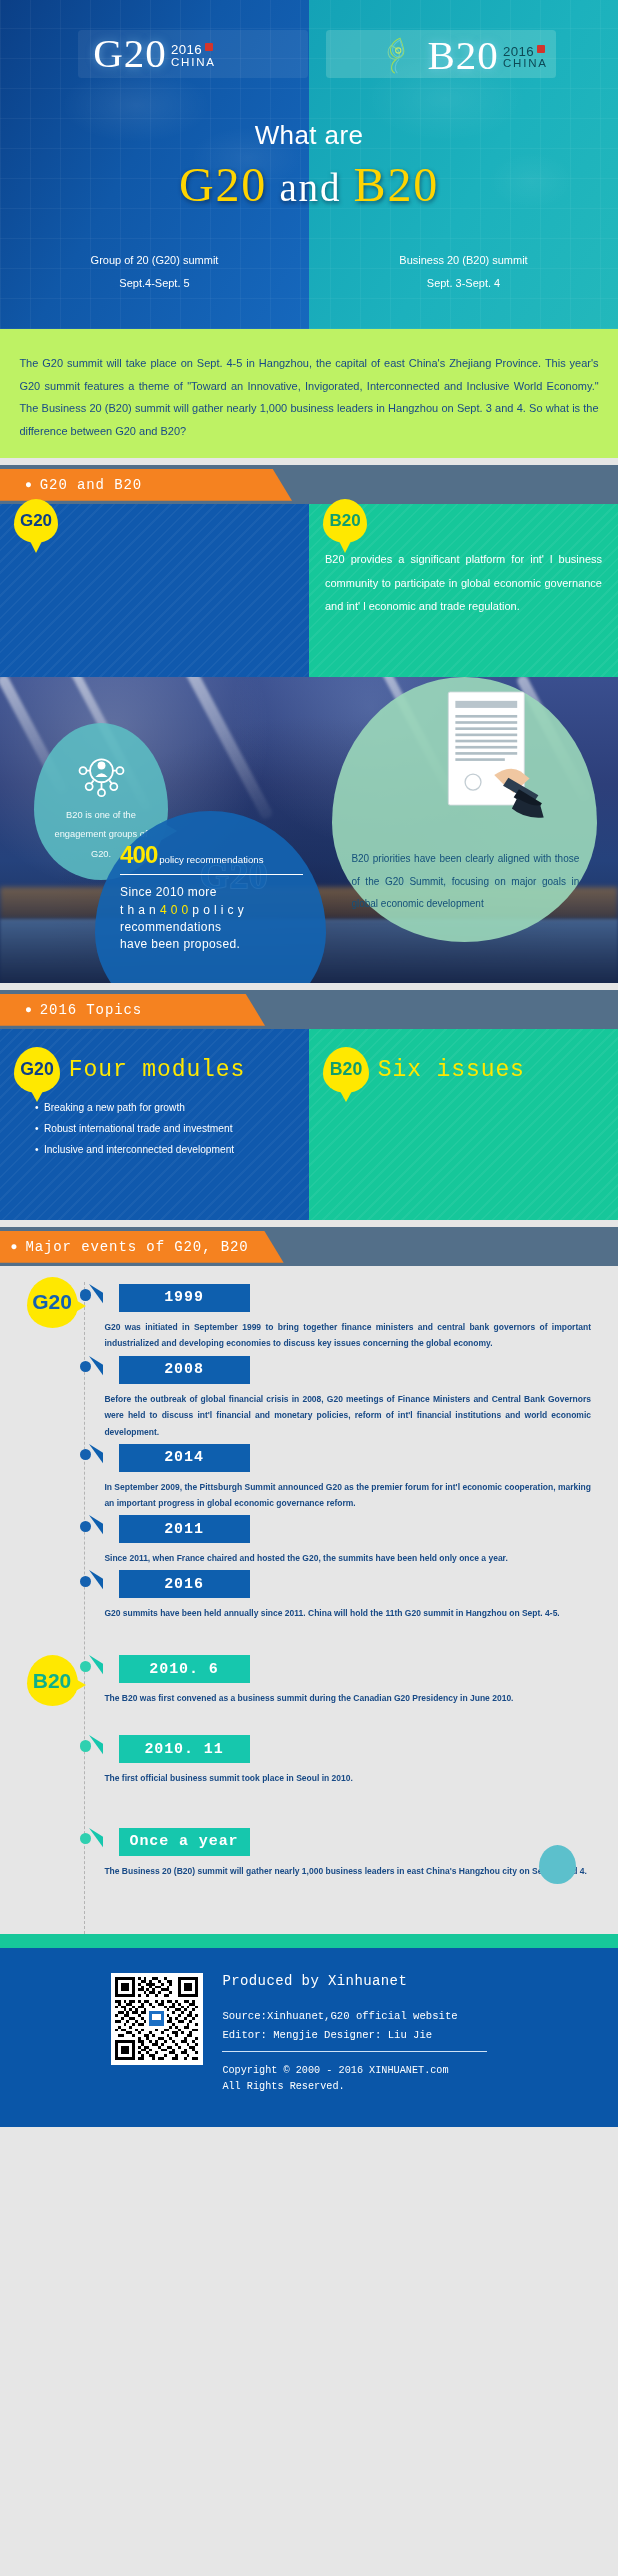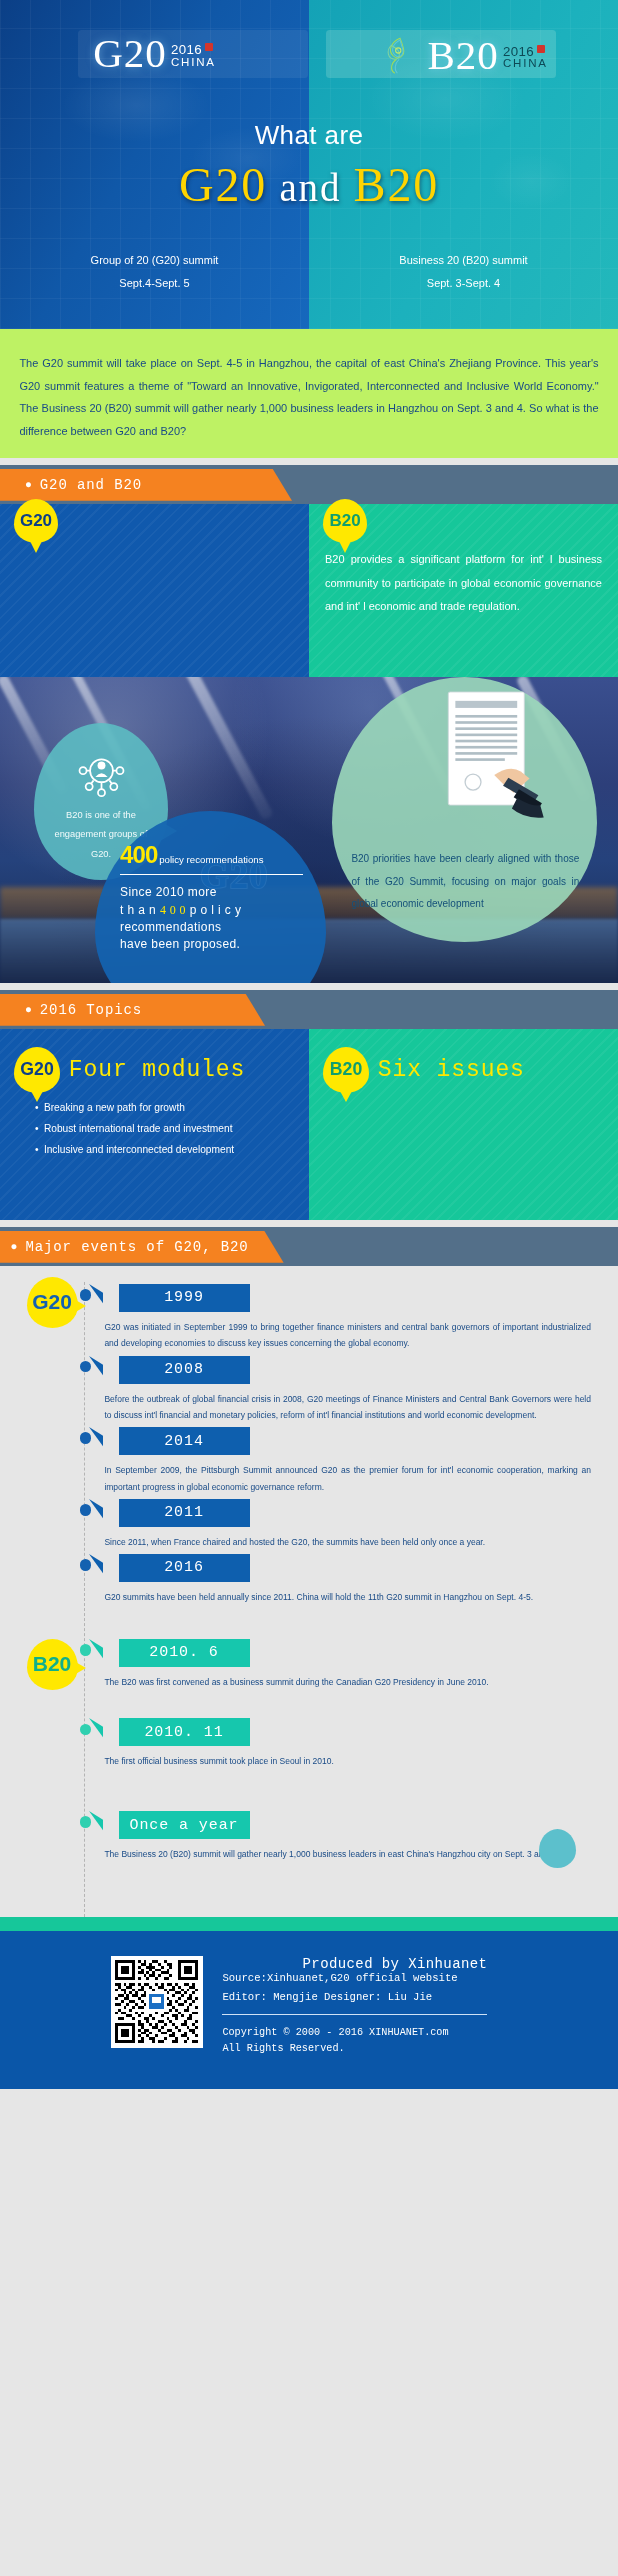--- a/index.html
+++ b/index.html
@@ -169,21 +169,21 @@
   }
   .bub-blue {
     left:95px; top:134px; width:231px; height:221px; background:rgba(19,99,176,.93);
     padding:30px 23px 0 25px;
   }
   .bub-blue .hdr { display:flex; align-items:baseline; }
   .bub-blue .num { color:#ffe800; font-size:24px; font-weight:bold; letter-spacing:-0.9px; }
   .bub-blue .lbl { color:#fff; font-size:9.7px; margin-left:1.8px; }
   .bub-blue .rule { height:0.9px; background:#fff; margin:5.3px 0 8.8px 0; }
   .bub-blue .body { color:#fff; font-size:12px; line-height:1.45; }
-  .bub-blue .body .hl { color:#ffe800;font-family:Liberation Serif, serif; }
+  .bub-blue .body .hl { color:#ffe800; }
   .bub-blue .l-just { display:block; letter-spacing:0.4px; }
 
   
   .topics { display:flex; }
   .tp-col { flex:1; padding:17.7px 14px 23px 14px; position:relative; min-height:191px; }
   .tp-left  { background:#1059ad;
     background-image:repeating-linear-gradient(135deg, rgba(255,255,255,.045) 0 1.8px, transparent 1.8px 8px); }
   .tp-right { background:#16c79a;
     background-image:repeating-linear-gradient(135deg, rgba(255,255,255,.05) 0 1.8px, transparent 1.8px 8px); }
   .tp-head { display:flex; align-items:center; gap:8.8px; margin-bottom:5.3px; }
@@ -199,21 +199,21 @@
   }
   .tp-pin.g { color:#0d3f86; } .tp-pin.b { color:#0f9e6e; }
   .tp-title { font-family:"Liberation Mono", monospace; font-size:23px; color:#ffe800; letter-spacing:0.9px; }
   .tp-list { list-style:none; margin-left:21px; margin-top:3.5px; }
   .tp-list li { color:#fff; font-size:10.2px; line-height:2.05; text-indent:0; }
   .tp-list li::before { content:"\2022"; margin-right:5.3px; }
   .tp-right .tp-list li { line-height:2.45; }
 
   
   .timeline { background:#e6e6e6; padding:17.7px 0 0 0; position:relative; }
-  .tl-wrap { position:relative; padding-left:85px; padding-right:27px; }
+  .tl-wrap { position:relative; padding-left:85px; padding-right:27px;font-weight:bold; }
   .tl-axis {
     position:absolute; left:84px; top:16px; bottom:0; width:0;
     border-left:0.9px dashed #b4b4b4;
   }
   .tl-badge {
     position:absolute; left:26.5px; width:51px; height:51px; background:#ffe800;
     border-radius:50% 50% 50% 50% / 56% 56% 44% 44%;
     display:flex; align-items:center; justify-content:center;
     font-size:21px; font-weight:bold;
   }
@@ -248,21 +248,21 @@
   }
 
   
   .foot-strip { height:14px; background:#16c79a; }
   .footer {
     background:#0a56a8; padding:25px 0 35px 0; display:flex; gap:19.4px; padding-left:111px;
   }
   .qr { width:92px; height:92px; background:#fff; padding:4.4px; flex-shrink:0; }
   .qr-inner { width:100%; height:100%; position:relative; }
   .footer .ftext { color:#fff; font-family:"Liberation Mono", monospace; }
-  .footer .f1 { font-size:14px; margin-bottom:0; letter-spacing:0.4px;text-align:right; }
+  .footer .f1 { font-size:14px; margin-bottom:21px; letter-spacing:0.4px; }
   .footer .f2 { font-size:10.6px; margin-bottom:7px; }
   .footer .f3 { font-size:10.6px; margin-bottom:10.6px; }
   .footer .fline { height:0.9px; background:#cfe2f6; width:265px; margin:5.3px 0 12.4px 0; }
   .footer .f4 { font-size:10.2px; margin-bottom:5.3px; }
   .footer .f5 { font-size:10.2px; }
 </style>
 </head>
 <body>
 
 <div class="page">

